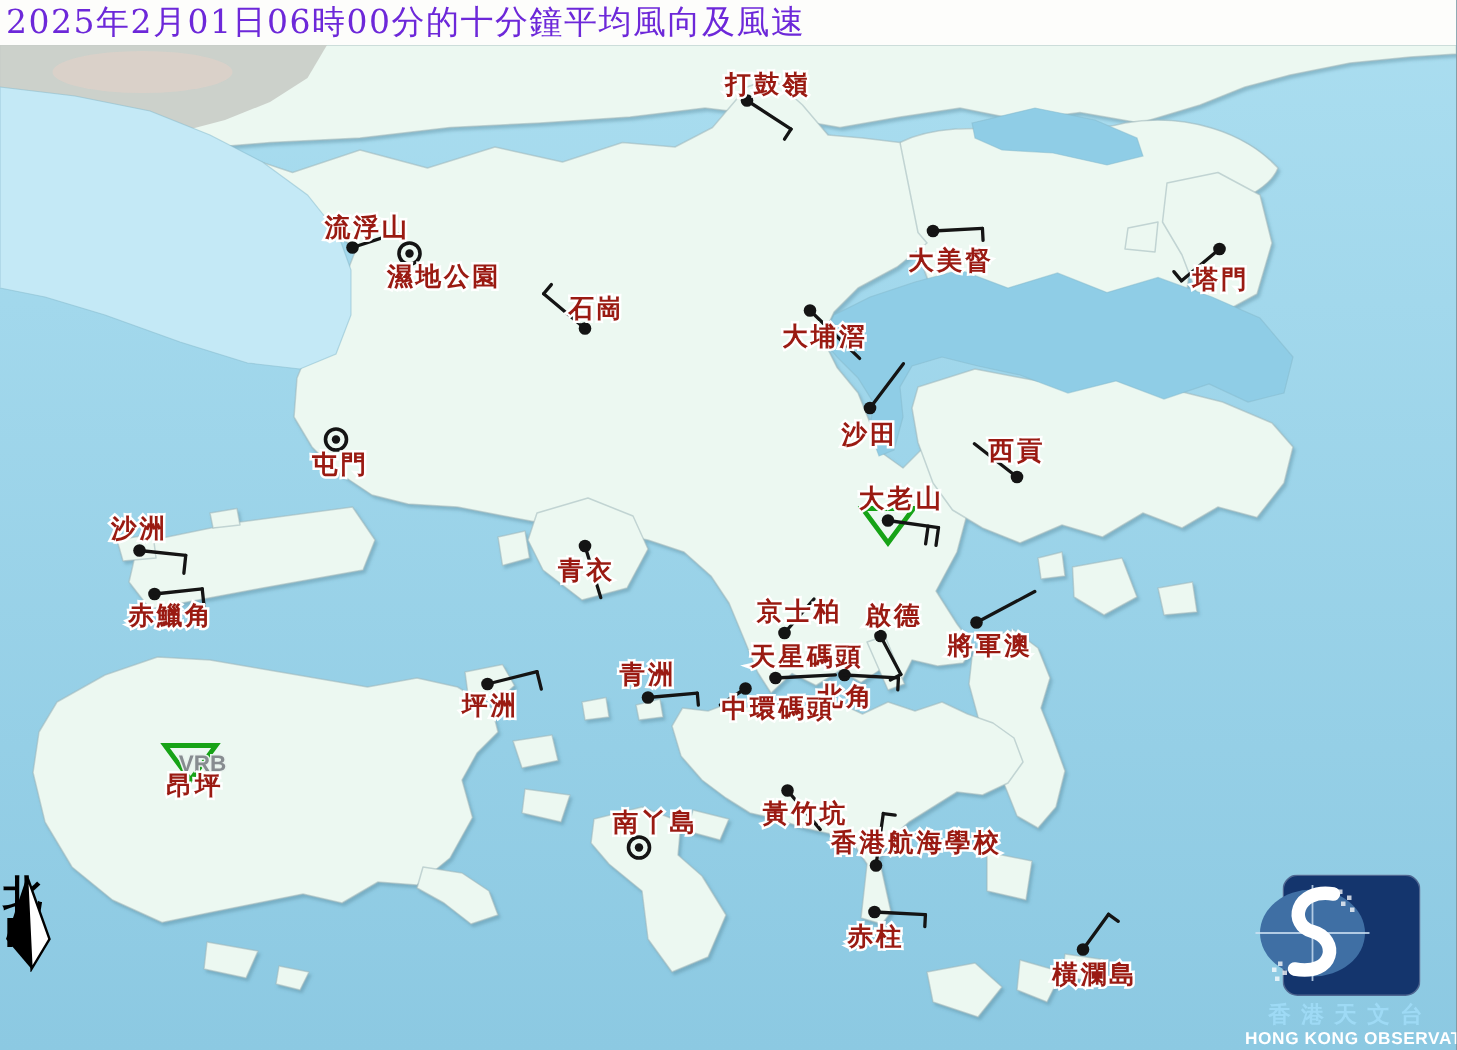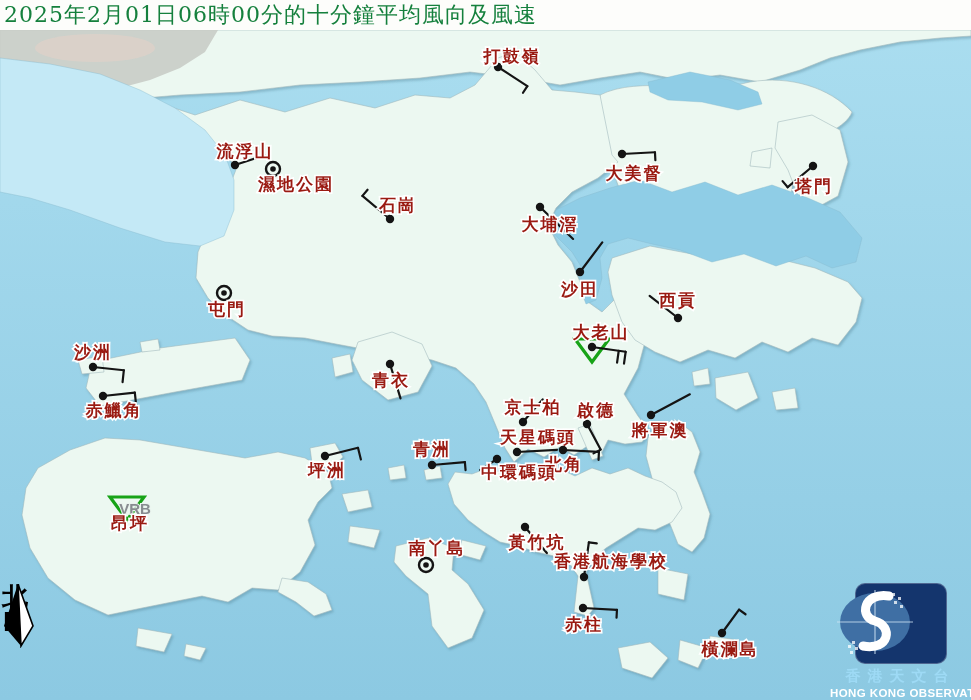--- a/index.html
+++ b/index.html
@@ -1,21 +1,21 @@
 <!DOCTYPE html>
 <html><head>
 <meta charset="utf-8">
 <style>
   html,body{margin:0;padding:0;background:#666;}
   .screen{position:relative;width:971px;height:700px;overflow:hidden;
     font-family:"DejaVu Serif","Liberation Serif",serif;background:#9ad2e7;}
   .screen svg{position:absolute;left:0;top:0;}
   .title-bar{position:absolute;left:0;top:0;width:971px;height:30px;
     background:#fdfdfb;display:flex;align-items:center;z-index:5;}
-  .title-bar span{font-size:22px;color:#15803d;letter-spacing:1px;padding-left:4px;white-space:nowrap;}
+  .title-bar span{font-size:22px;color:#6d28d9;letter-spacing:1px;padding-left:4px;white-space:nowrap;}
   .stn-label{font-family:"DejaVu Serif","Liberation Serif",serif;font-size:17px;letter-spacing:2px;
     paint-order:stroke;stroke:#ffffff;stroke-width:3.2px;font-weight:bold;}
   .vrb-text{font-family:"Liberation Sans","DejaVu Sans",sans-serif;font-weight:bold;font-size:15px;
     paint-order:stroke;stroke:#e9f3ee;stroke-width:2px;}
   .compass{position:absolute;left:2px;top:584px;width:40px;z-index:6;text-align:left;}
   .compass .hanzi{font-size:26px;font-weight:bold;color:#000;line-height:26px;display:block;}
   .compass .nletter{font-family:"Liberation Sans","DejaVu Sans",sans-serif;font-size:28px;font-weight:bold;
     color:#000;line-height:24px;display:block;margin-left:1px;}
   .logo{position:absolute;left:830px;top:583px;width:141px;z-index:6;text-align:center;}
   .logo .emblem{width:90px;height:79px;margin:0 auto;background:#14356d;border-radius:10px;

